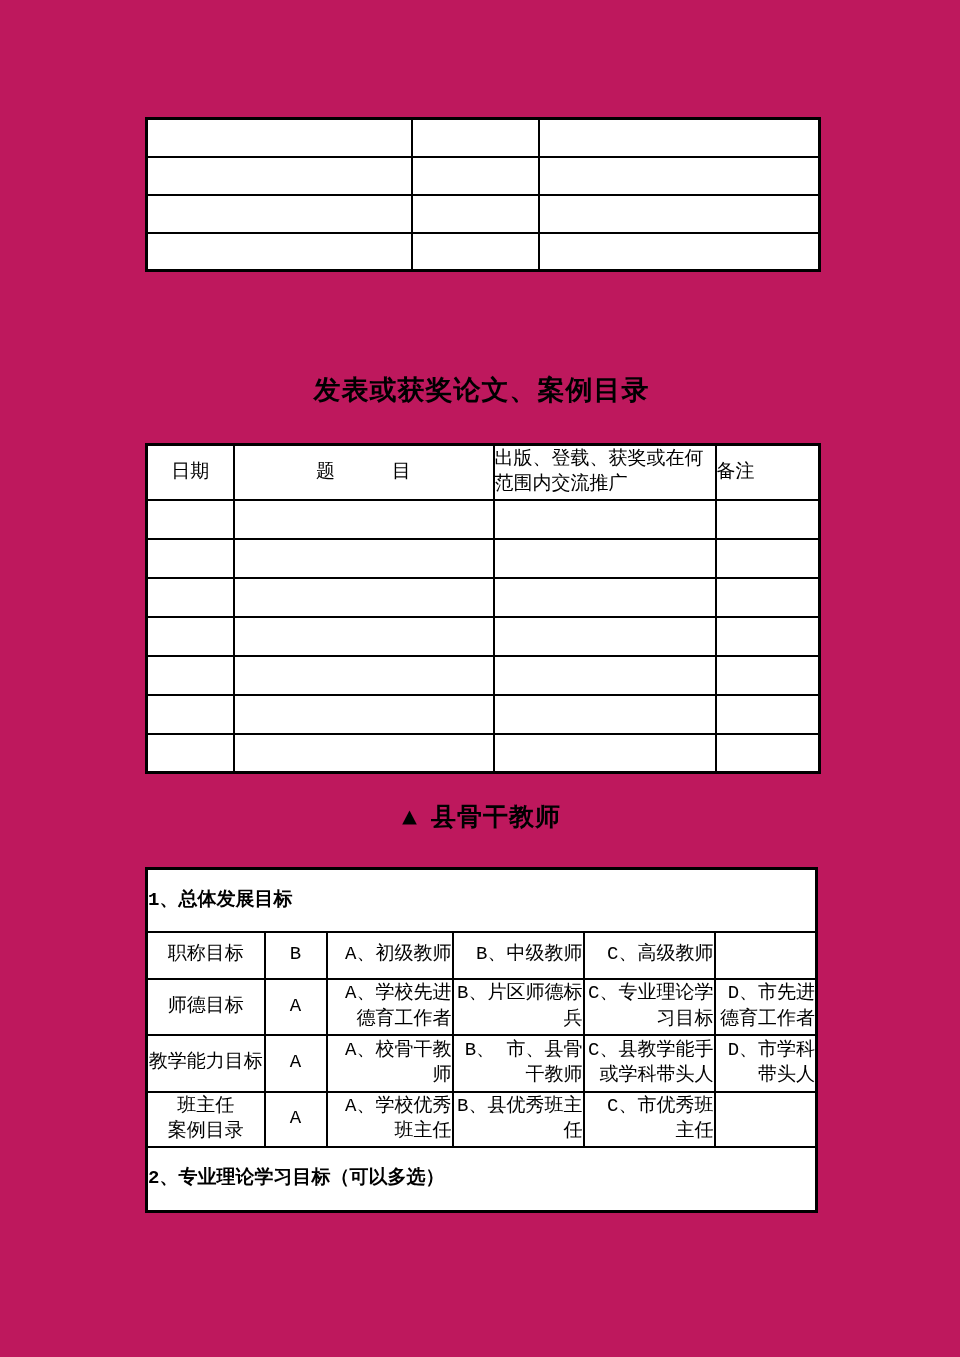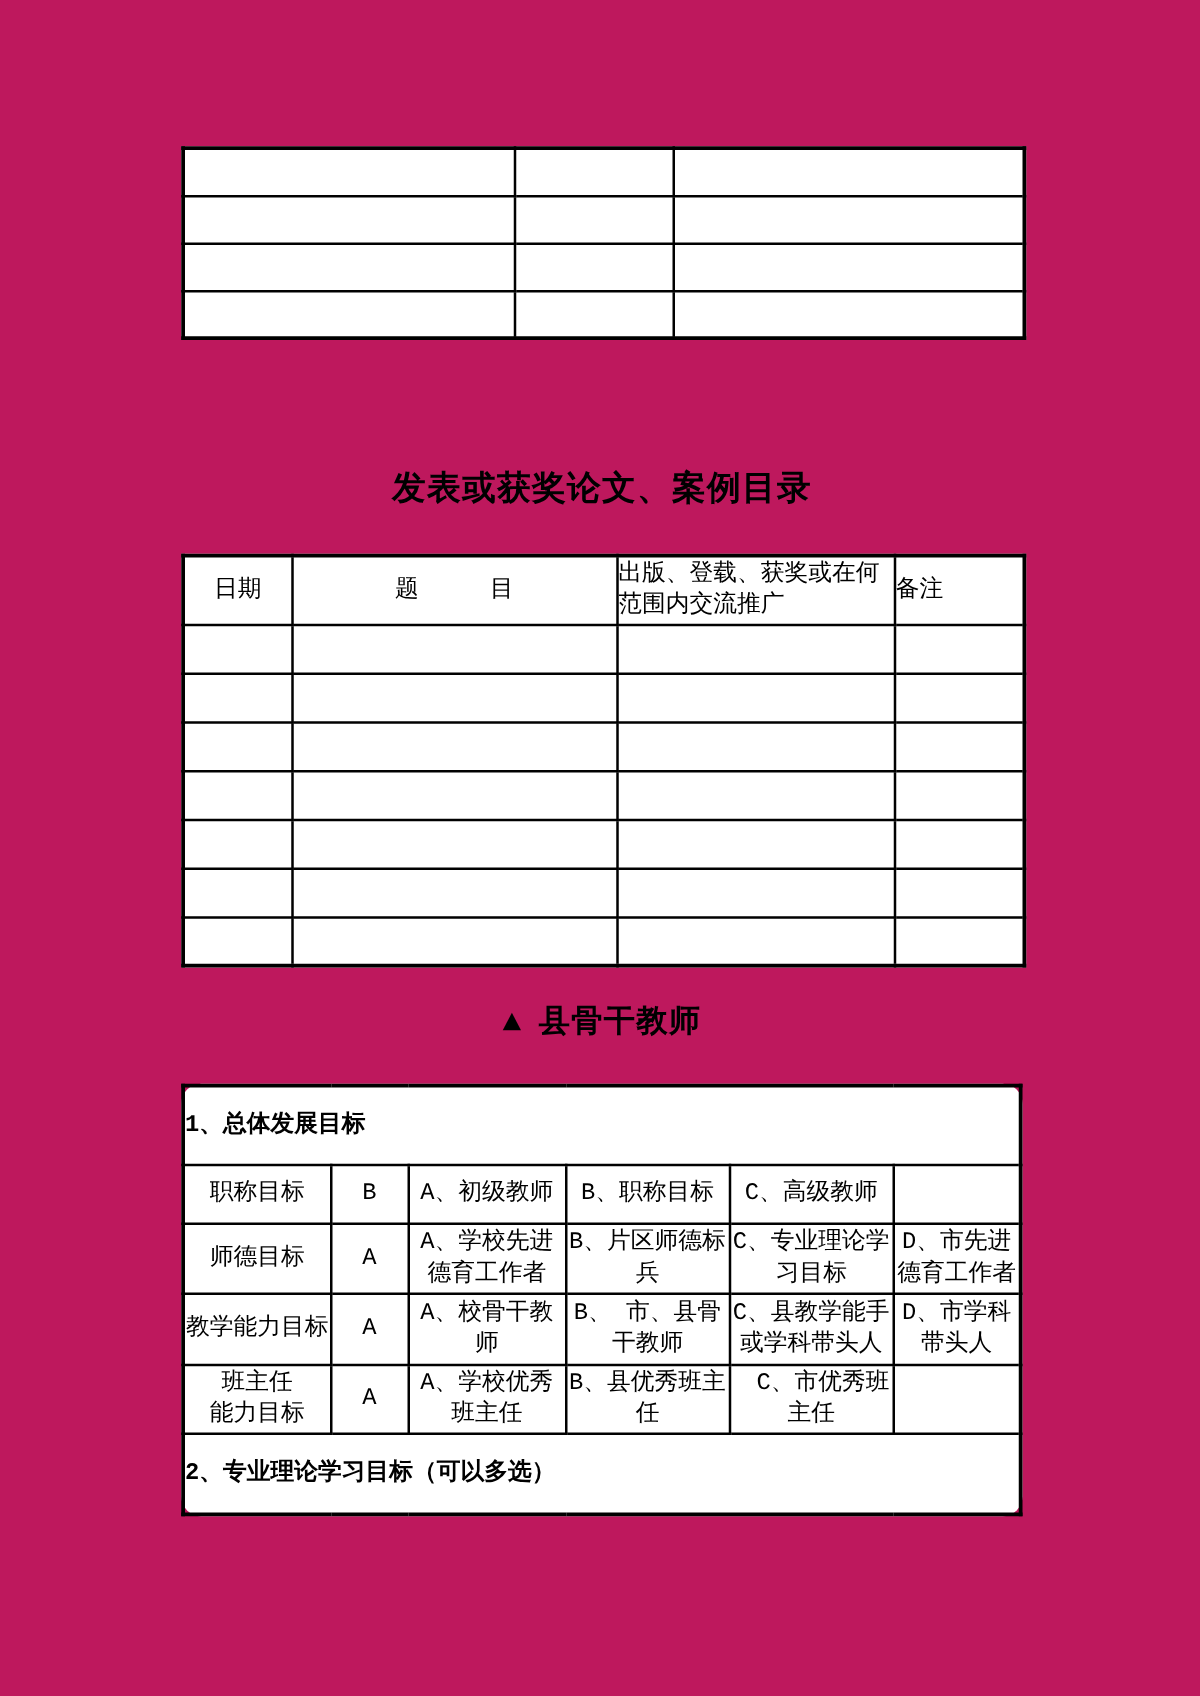--- a/index.html
+++ b/index.html
@@ -30,31 +30,31 @@
   
   .tbl-top{left:145px;top:117px;width:673px;}
   .tbl-top tr{height:38px;}
 
   
   .tbl-pubs{left:145px;top:443px;width:673px;}
   .tbl-pubs tr{height:39px;}
   .tbl-pubs tr.hdr{height:55px;}
 
   
-  .tbl-goals{left:145px;top:867px;width:670px;border-radius:16px;}
+  .tbl-goals{left:145px;top:867px;width:670px;}
   .tbl-goals tr.r1{height:63px;}
   .tbl-goals tr.r2{height:47px;}
   .tbl-goals tr.r3{height:56px;padding-left:16px;}
   .tbl-goals tr.r4{height:57px;}
   .tbl-goals tr.r5{height:55px;}
   .tbl-goals tr.r6{height:65px;}
 
   td.c{text-align:center;}
   td.l{text-align:left;padding:1px 2px 1px 4px;}
-  td.opt{text-align:center;padding:1px 2px 1px 3px;font-size:18px;line-height:1.4;}
+  td.opt{text-align:right;padding:1px 2px 1px 3px;font-size:18px;line-height:1.4;}
   td.section{
     text-align:left;
     font-weight:bold;
     font-size:20px;
     padding-left:2px;
   }
   td.label{white-space:pre-line;}
 
   .doc-title{
     position:absolute;
@@ -177,21 +177,21 @@
         <col style="width:102px">
     </colgroup>
     <tbody>
         <tr class="r1">
       <td class="section" colspan="6">1、总体发展目标</td>
     </tr>
     <tr class="r2">
       <td class="c label">职称目标</td>
       <td class="c">B</td>
       <td class="opt">A、初级教师</td>
-      <td class="opt">B、职称目标</td>
+      <td class="opt">B、中级教师</td>
       <td class="opt">C、高级教师</td>
       <td class="opt"></td>
     </tr>
     <tr class="r3">
       <td class="c label">师德目标</td>
       <td class="c">A</td>
       <td class="opt">A、学校先进德育工作者</td>
       <td class="opt">B、片区师德标兵</td>
       <td class="opt">C、专业理论学习目标</td>
       <td class="opt">D、市先进德育工作者</td>
@@ -199,21 +199,21 @@
     <tr class="r4">
       <td class="c label">教学能力目标</td>
       <td class="c">A</td>
       <td class="opt">A、校骨干教师</td>
       <td class="opt">B、 市、县骨干教师</td>
       <td class="opt">C、县教学能手或学科带头人</td>
       <td class="opt">D、市学科带头人</td>
     </tr>
     <tr class="r5">
       <td class="c label">班主任
-能力目标</td>
+案例目录</td>
       <td class="c">A</td>
       <td class="opt">A、学校优秀班主任</td>
       <td class="opt">B、县优秀班主任</td>
       <td class="opt">　C、市优秀班主任</td>
       <td class="opt"></td>
     </tr>
     <tr class="r6">
       <td class="section" colspan="6">2、专业理论学习目标（可以多选）</td>
     </tr>
   </tbody>

